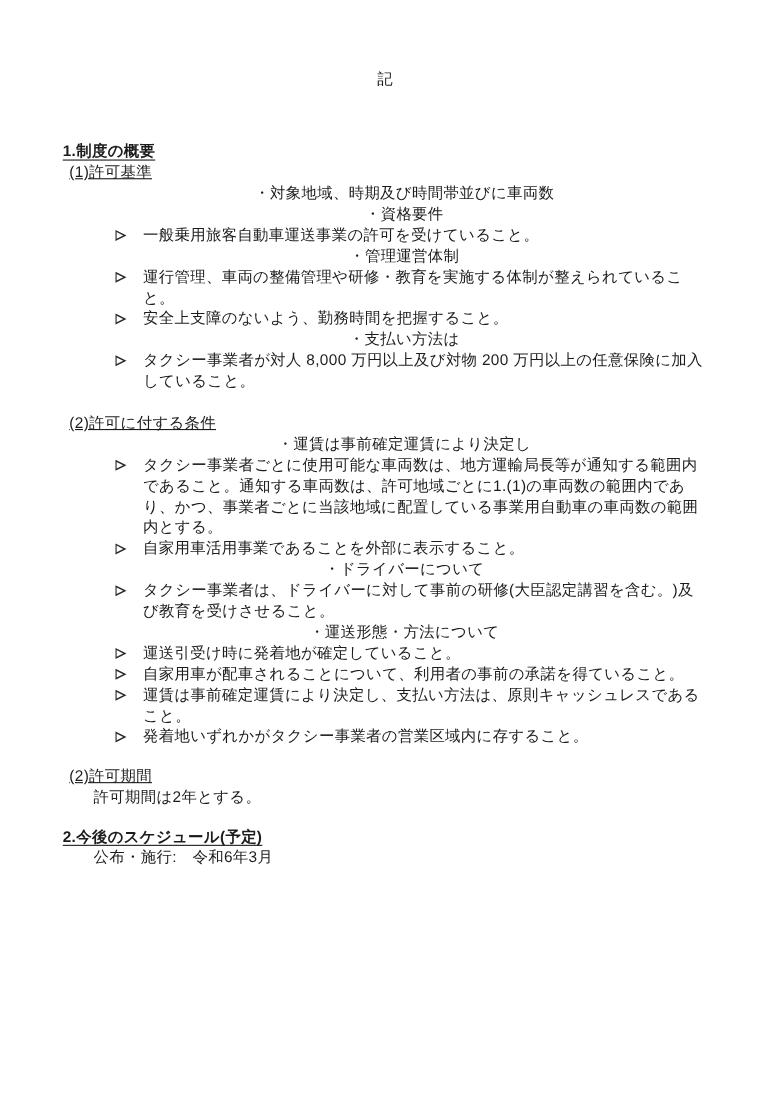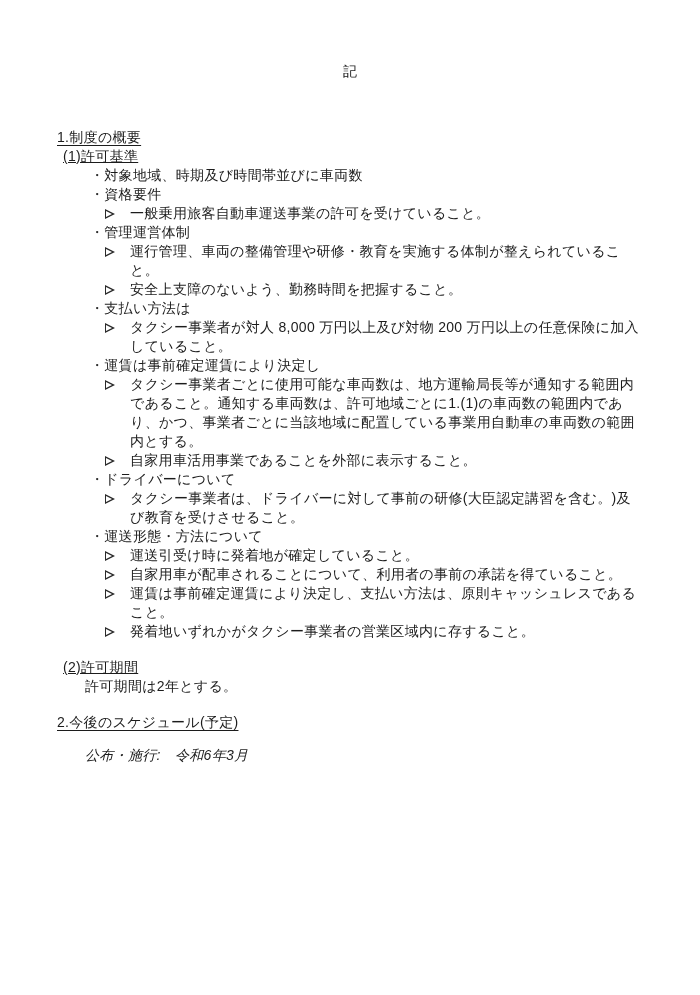--- a/index.html
+++ b/index.html
@@ -19,26 +19,26 @@
     line-height:19px;
     letter-spacing:0.3px;
     overflow:hidden;
   }
   .doc-title {
     text-align:center;
     margin-bottom:47px;
     letter-spacing:2px;
   }
   .h1 {
-    font-weight:normal;
+    font-weight:bold;
     text-decoration:underline;
     text-underline-offset:3px;
   }
   .sub   { margin-left:6px;text-decoration:underline; }
-  .dot   { margin-left:33px; }
+  .dot   { margin-left:33px;text-align:center; }
   .body1 { margin-left:28px; }
   .point {
     display:flex;
     margin-left:48px;
   }
   .point .marker {
     flex:0 0 25px;
     padding-top:4.5px;
   }
   .point .marker i {
@@ -54,21 +54,21 @@
     position:absolute;
     left:-9px; top:-3px;
     width:0; height:0;
     border-left:6px solid #ffffff;
     border-top:3px solid transparent;
     border-bottom:3px solid transparent;
   }
   .point .pt { flex:1 1 auto; }
   .gap-one   { margin-top:19px; }
   .gap-small { margin-top:17px; }
-  .gap-tiny  { margin-top:14px;font-style:italic; }
+  .gap-tiny  { margin-top:0; }
 </style>
 </head>
 <body>
 
 <div class="page">
 
   <div class="doc-title">記</div>
 
   <div class="h1">1.制度の概要</div>
 
@@ -99,20 +99,21 @@
   </div>
 
   <div class="dot">・支払い方法は</div>
   <div class="point">
     <span class="marker">
         <i></i>
       </span>
     <span class="pt">タクシー事業者が対人 8,000 万円以上及び対物 200 万円以上の任意保険に加入していること。</span>
   </div>
 
+  <div class="sub gap-one">(2)許可に付する条件</div>
 
   <div class="dot">・運賃は事前確定運賃により決定し</div>
   <div class="point">
     <span class="marker">
         <i></i>
       </span>
     <span class="pt">タクシー事業者ごとに使用可能な車両数は、地方運輸局長等が通知する範囲内であること。通知する車両数は、許可地域ごとに1.(1)の車両数の範囲内であり、かつ、事業者ごとに当該地域に配置している事業用自動車の車両数の範囲内とする。</span>
   </div>
   <div class="point">
     <span class="marker">

